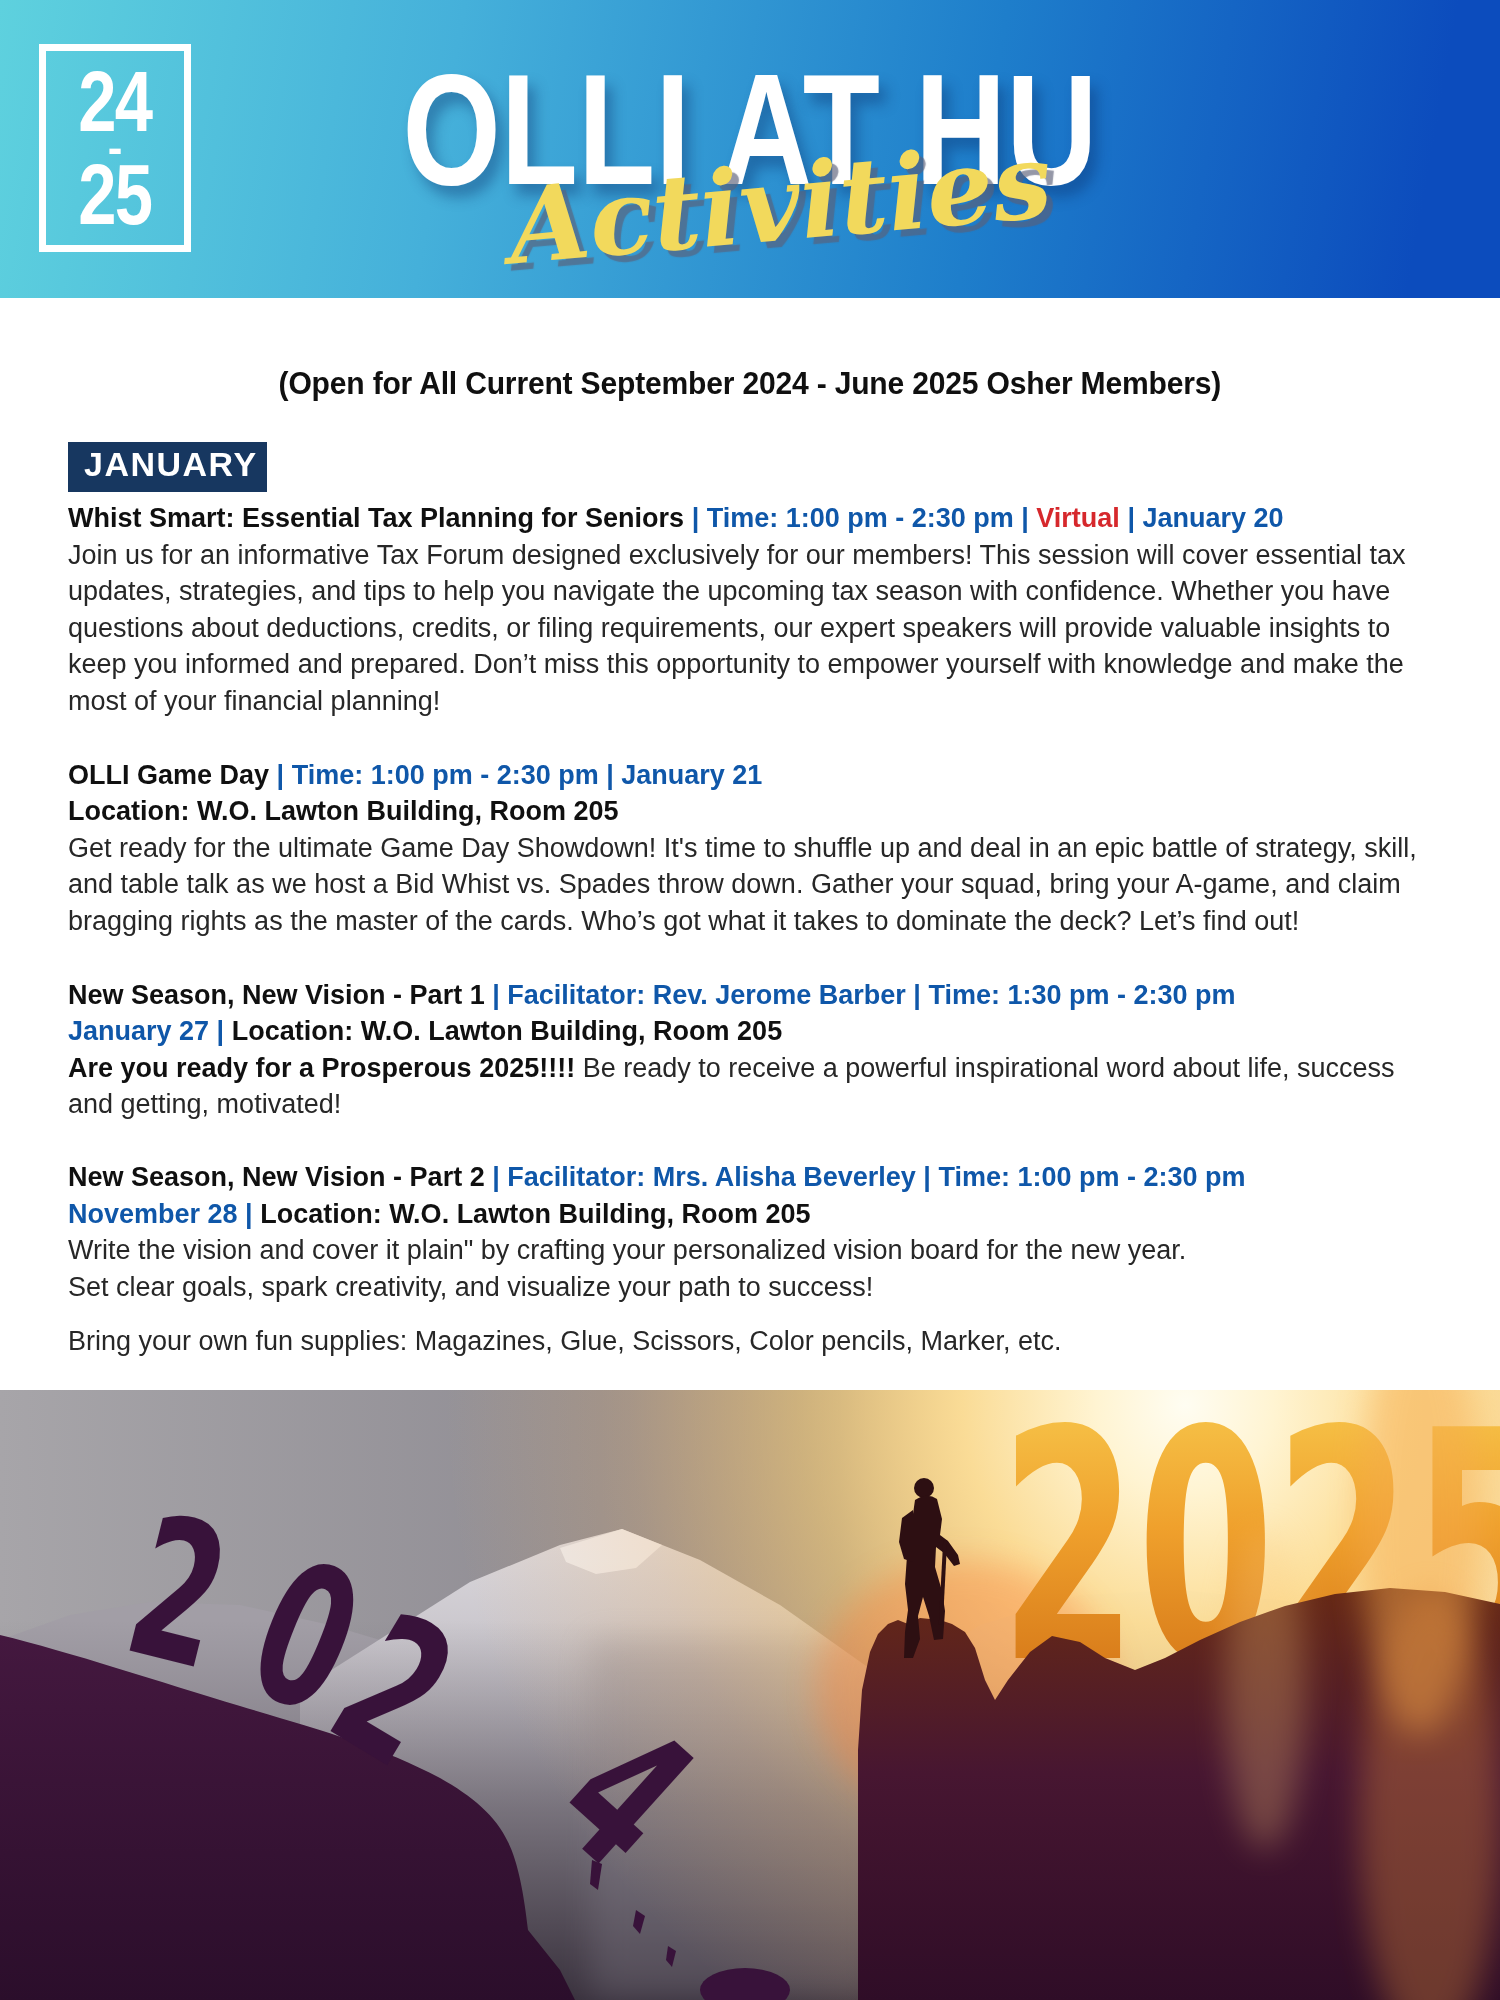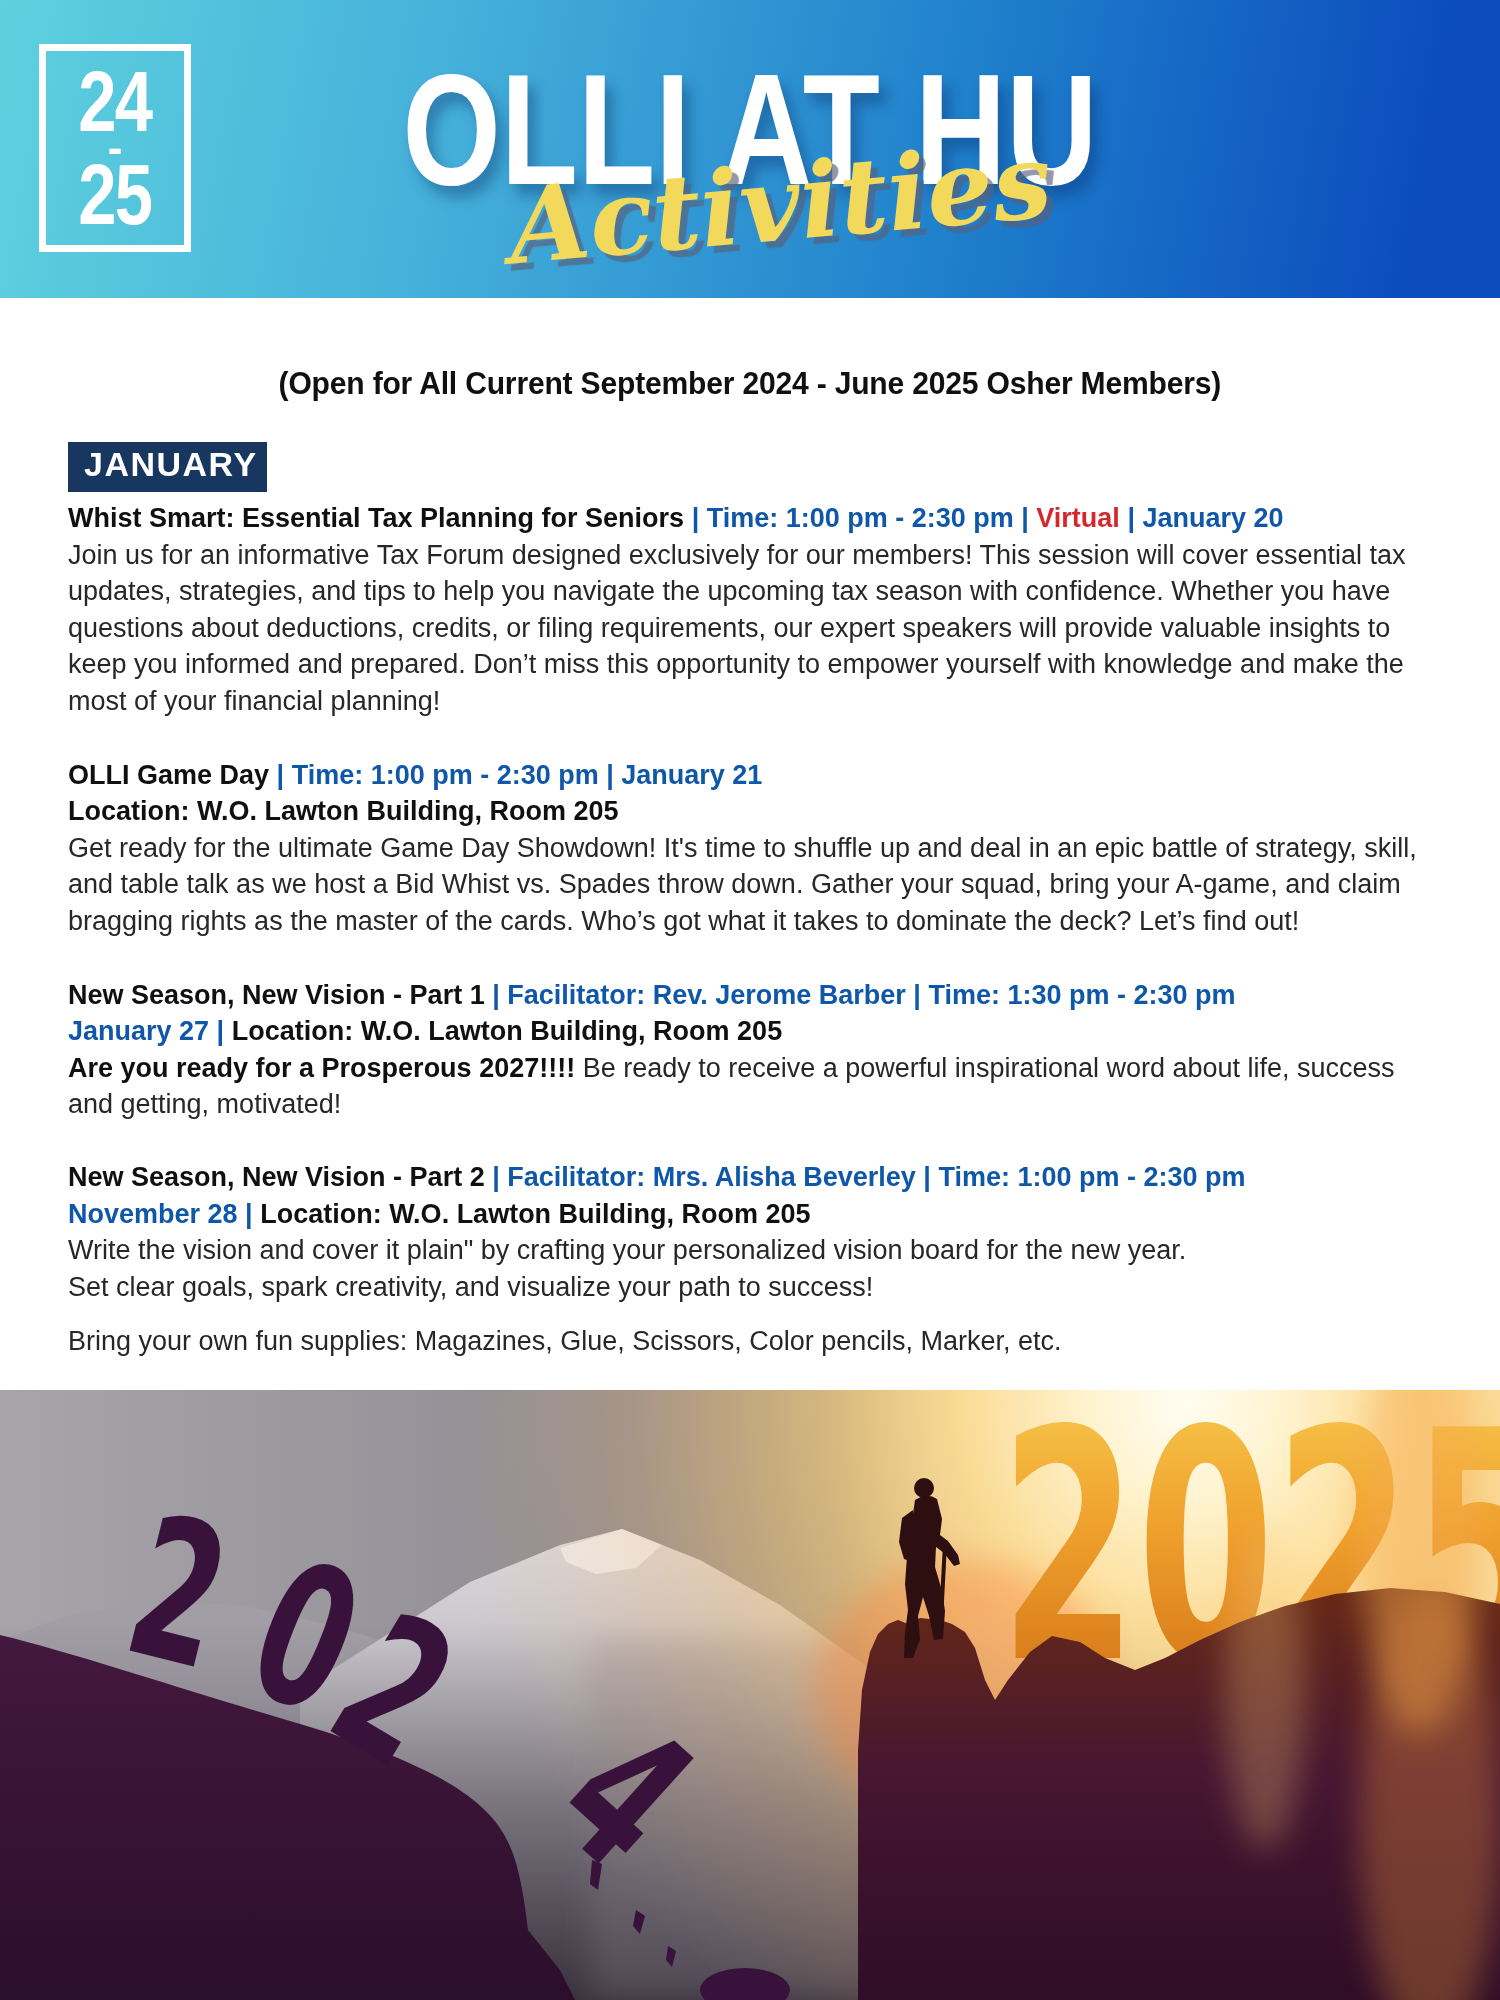--- a/index.html
+++ b/index.html
@@ -102,21 +102,21 @@
     <p class="event-head"><span class="c-k">Location: W.O. Lawton Building, Room 205</span></p>
     <div class="event-body">
       <p>Get ready for the ultimate Game Day Showdown! It's time to shuffle up and deal in an epic battle of strategy, skill, and table talk as we host a Bid Whist vs. Spades throw down. Gather your squad, bring your A-game, and claim bragging rights as the master of the cards. Who’s got what it takes to dominate the deck? Let’s find out!</p>
     </div>
   </section>
 
   <section class="event">
     <p class="event-head"><span class="c-k">New Season, New Vision - Part 1</span><span class="c-b"> | Facilitator: Rev. Jerome Barber | Time: 1:30 pm - 2:30 pm</span></p>
     <p class="event-head"><span class="c-b">January 27 | </span><span class="c-k">Location: W.O. Lawton Building, Room 205</span></p>
     <div class="event-body">
-      <p><span class="lead-bold">Are you ready for a Prosperous 2027!!!!</span><span> Be ready to receive a powerful inspirational word about life, success and getting, motivated!</span></p>
+      <p><span class="lead-bold">Are you ready for a Prosperous 2025!!!!</span><span> Be ready to receive a powerful inspirational word about life, success and getting, motivated!</span></p>
     </div>
   </section>
 
   <section class="event">
     <p class="event-head"><span class="c-k">New Season, New Vision - Part 2</span><span class="c-b"> | Facilitator: Mrs. Alisha Beverley | Time: 1:00 pm - 2:30 pm</span></p>
     <p class="event-head"><span class="c-b">November 28 | </span><span class="c-k">Location: W.O. Lawton Building, Room 205</span></p>
     <div class="event-body">
       <p>Write the vision and cover it plain" by crafting your personalized vision board for the new year.</p>
       <p>Set clear goals, spark creativity, and visualize your path to success!</p>
     </div>

